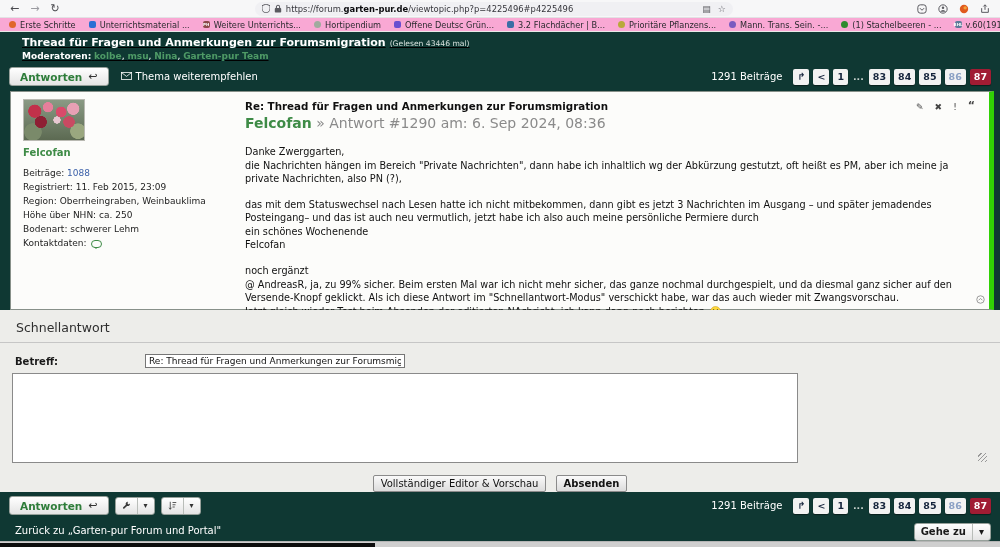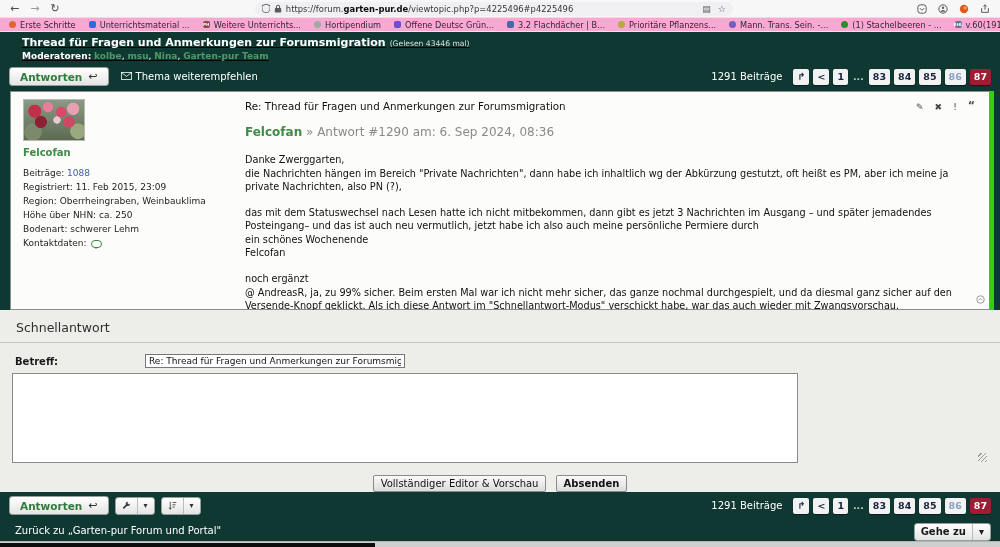--- a/index.html
+++ b/index.html
@@ -71,22 +71,22 @@
     linear-gradient(#8a9a84,#5c6a52); }
   .author-name { color:#3e8b46; font-weight:bold; font-size:10px; margin:6px 0 9px; }
   .stat-row { line-height:1.55; }
   .stat-value.link { color:#3a5fa8; }
   .bubble { display:inline-block; width:11px; height:8px; border:1px solid #3e8b46; border-radius:4px;
     position:relative; vertical-align:-2px; margin-left:2px; }
   .bubble::after { content:""; position:absolute; left:2px; bottom:-4px;
     border:2.5px solid transparent; border-top-color:#3e8b46; }
 
   .post-main { flex:1; position:relative; padding:8px 14px 6px 8px; font-size:9.7px; color:#101010; }
-  .post-title { font-weight:normal; font-size:10.3px; color:#101010; }
-  .post-meta { margin-top:13px; font-size:12px; color:#8a8a8a; }
+  .post-title { font-weight:bold; font-size:10.3px; color:#101010; }
+  .post-meta { margin-top:3px; font-size:14px; color:#8a8a8a; }
   .post-meta .author { color:#3e8b46; font-weight:bold; }
   .post-actions { position:absolute; top:10px; right:14px; display:flex; gap:11px; color:#444;
     font-size:9px; }
   .post-actions span { cursor:pointer; }
   .pa-quote { font-weight:bold; font-size:11px; line-height:0.7; }
   .post-body { margin-top:14px; }
   .post-par { margin-top:12px; line-height:1.4; white-space:pre-line; }
   .post-par:first-child { margin-top:0; }
   .smiley { display:inline-block; vertical-align:-2px; margin-left:2px; }
   .scrolltop { position:absolute; right:4px; bottom:3px; opacity:.75; cursor:pointer; }

